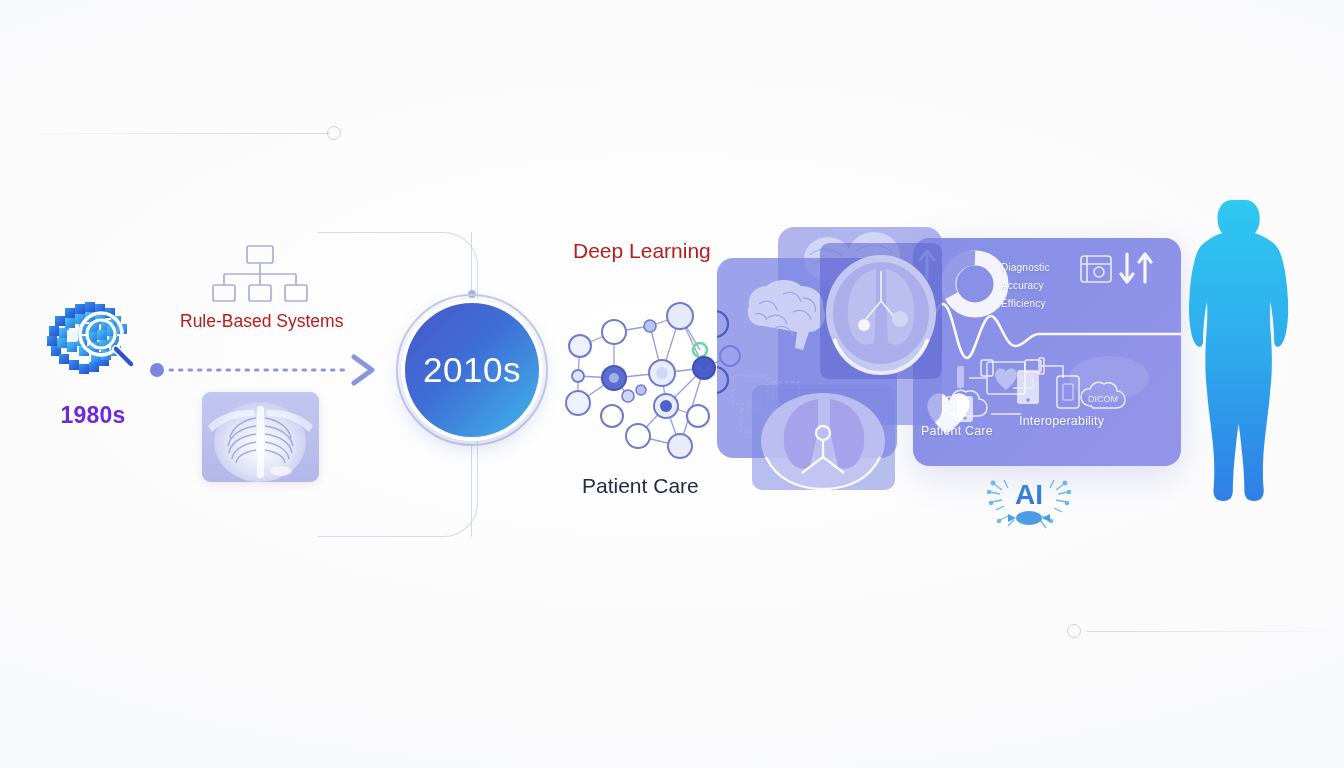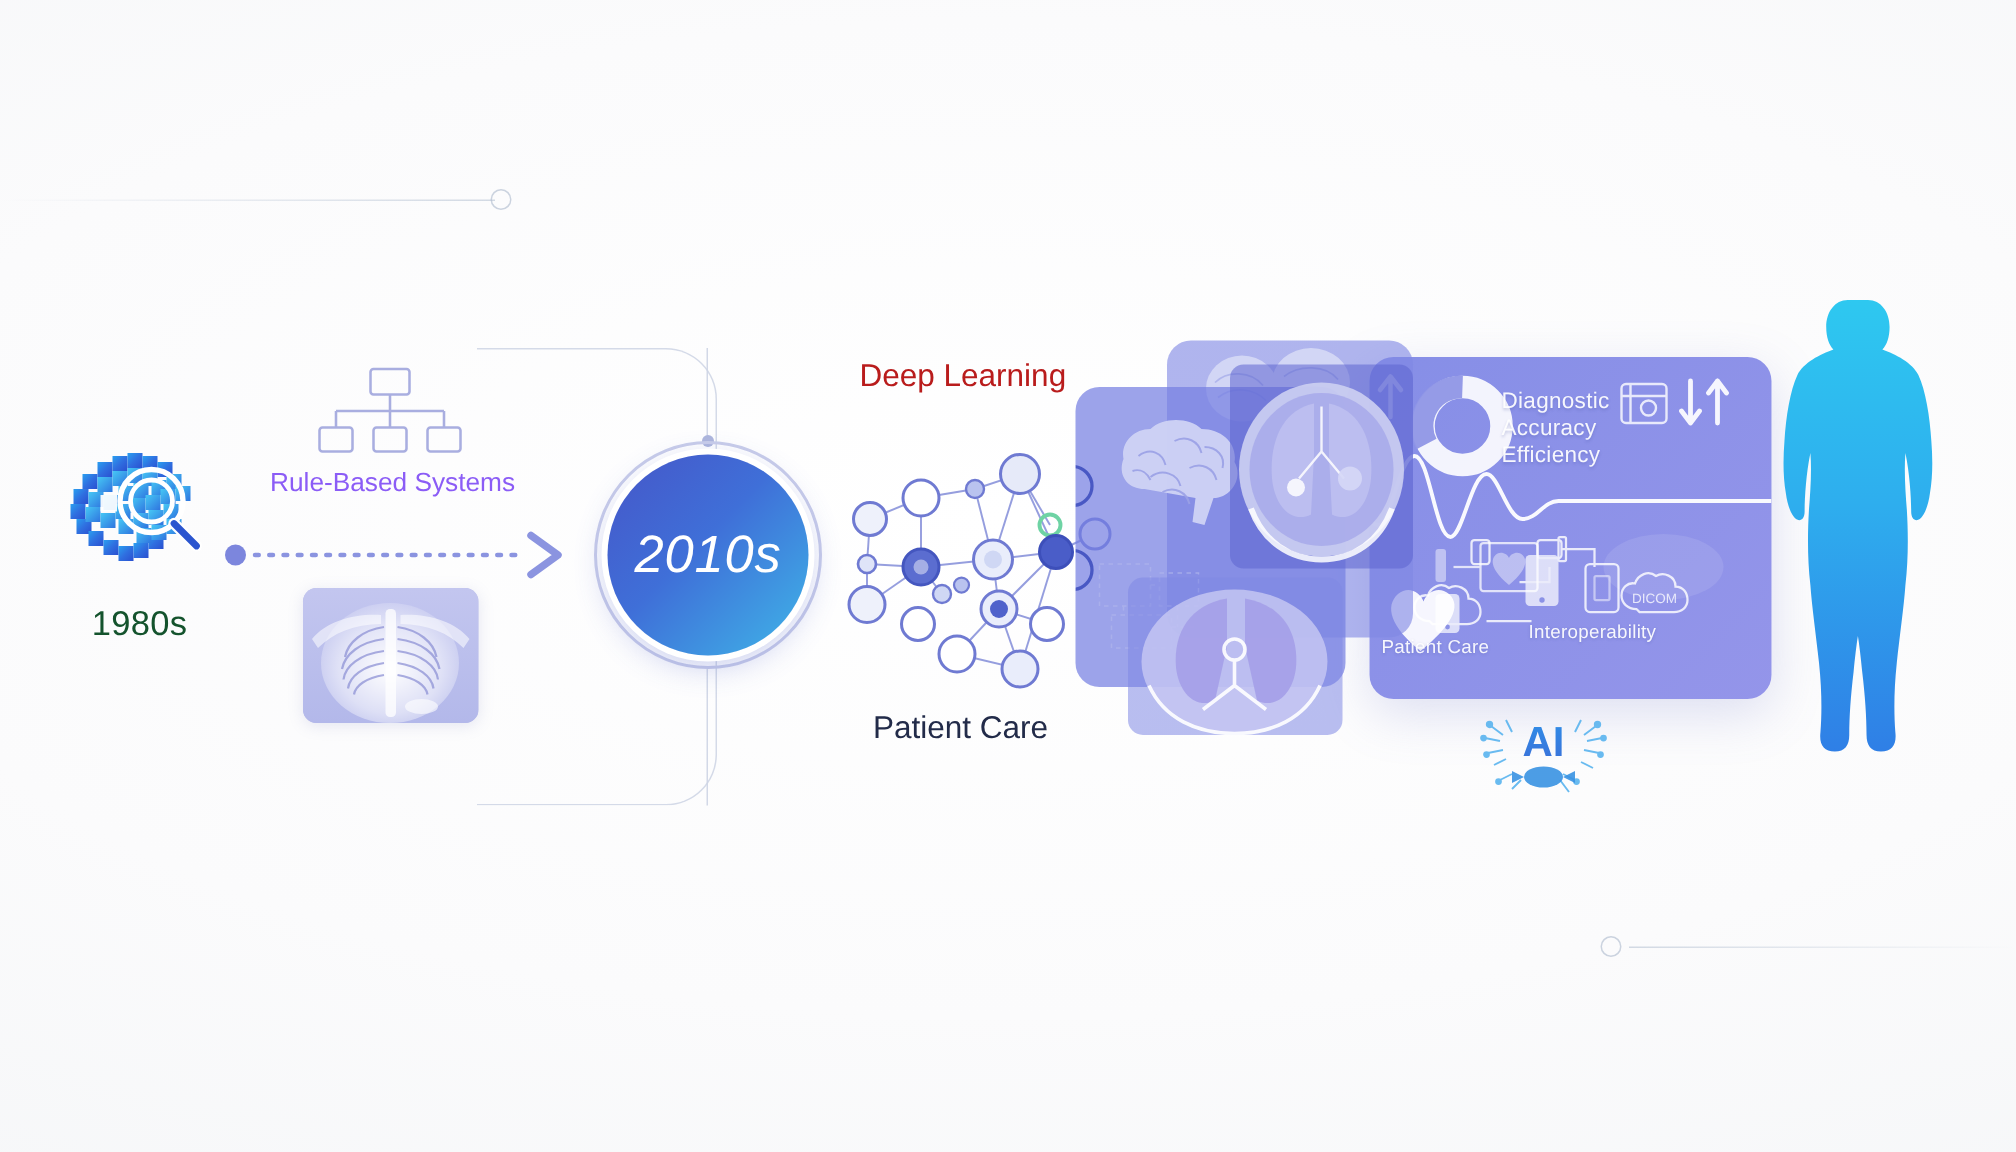--- a/index.html
+++ b/index.html
@@ -14,26 +14,26 @@
   #stage{ position:absolute; inset:0; }
   .abs{ position:absolute; }
 
   
   .deco-line{ position:absolute; height:1px; background:linear-gradient(90deg,rgba(190,200,214,0),rgba(176,189,207,.55)); }
   .deco-dot{ position:absolute; width:14px; height:14px; border-radius:50%;
              border:1.4px solid rgba(176,189,207,.65); background:transparent; }
 
   
   #era-1980{ left:28px; top:300px; width:130px; text-align:center; }
-  .era-label{ font-size:23px; color:#14532d; letter-spacing:.2px; font-weight:400; }
+  .era-label{ font-size:23px; color:#6d28d9; letter-spacing:.2px; font-weight:700; }
 
   
   #rule-group{ left:180px; top:243px; width:160px; text-align:center; }
   .tree-svg{ display:block; margin:0 auto 6px; }
-  .node-label{ font-size:17.5px; color:#8b5cf6; white-space:nowrap; }
+  .node-label{ font-size:17.5px; color:#b91c1c; white-space:nowrap; }
 
   
   #xray-thumb{ left:202px; top:392px; width:117px; height:90px; border-radius:9px;
      overflow:hidden; background:#b9bdea; box-shadow:0 2px 10px rgba(120,130,190,.18); }
 
   
   #flow-arrow{ left:148px; top:352px; width:235px; height:36px; }
 
   
   #frame-outline{ left:318px; top:232px; width:160px; height:305px;
@@ -41,21 +41,21 @@
      border-left:none; border-radius:0 34px 34px 0; }
 
   
   #era-2010{ left:396px; top:294px; width:152px; height:152px; }
   .ring-outer{ position:absolute; inset:0; border-radius:50%;
      border:2px solid #c9cdea; }
   .ring-inner{ position:absolute; inset:9px; border-radius:50%;
      background:linear-gradient(135deg,#4656c8 0%,#3f6fd8 45%,#3fb6e8 100%);
      box-shadow:0 0 0 4px #ffffff, 0 6px 22px rgba(70,90,200,.32);
      display:flex; align-items:center; justify-content:center; }
-  .ring-inner span{ color:#fff; font-size:35px; font-weight:500; letter-spacing:.5px;font-style:italic; }
+  .ring-inner span{ color:#fff; font-size:35px; font-weight:500; letter-spacing:.5px; }
   .pin-dot{ position:absolute; left:50%; top:-4px; transform:translateX(-50%);
      width:8px; height:8px; border-radius:50%; background:#aeb6dd; }
   .vline{ position:absolute; left:471px; width:1.3px; background:rgba(205,212,228,.9); }
 
   
   #dl-label{ left:573px; top:239px; font-size:21px; color:#b91c1c; }
   #pc-label{ left:582px; top:474px; font-size:21px; color:#222b49; }
   #neural-net{ left:552px; top:268px; width:210px; height:200px; }
 
   
@@ -65,21 +65,21 @@
      box-shadow:0 10px 34px rgba(110,120,200,.22); overflow:hidden; }
   #panel-mid{ left:778px; top:227px; width:164px; height:198px;
      background:rgba(128,136,228,.62); overflow:hidden; }
   #panel-left{ left:717px; top:258px; width:180px; height:200px;
      background:rgba(118,128,226,.72); overflow:hidden; }
   #panel-lung-top{ left:820px; top:243px; width:122px; height:136px;
      background:rgba(92,100,208,.55); border-radius:9px; overflow:hidden; }
   #panel-lung-bot{ left:752px; top:385px; width:143px; height:105px;
      background:rgba(128,136,228,.55); border-radius:10px; overflow:hidden; }
 
-  .panel-txt{ position:absolute; color:rgba(255,255,255,.93); font-size:15px; line-height:15px;
+  .panel-txt{ position:absolute; color:rgba(255,255,255,.93); font-size:10px; line-height:15px;
      letter-spacing:.2px; text-shadow:0 1px 2px rgba(60,70,150,.25); }
   .panel-txt.big{ font-size:12.5px; }
 
   
   #ai-logo{ left:986px; top:470px; width:86px; height:66px; }
 
   
   #human-figure{ left:1188px; top:198px; width:106px; height:310px; }
 </style>
 </head>

